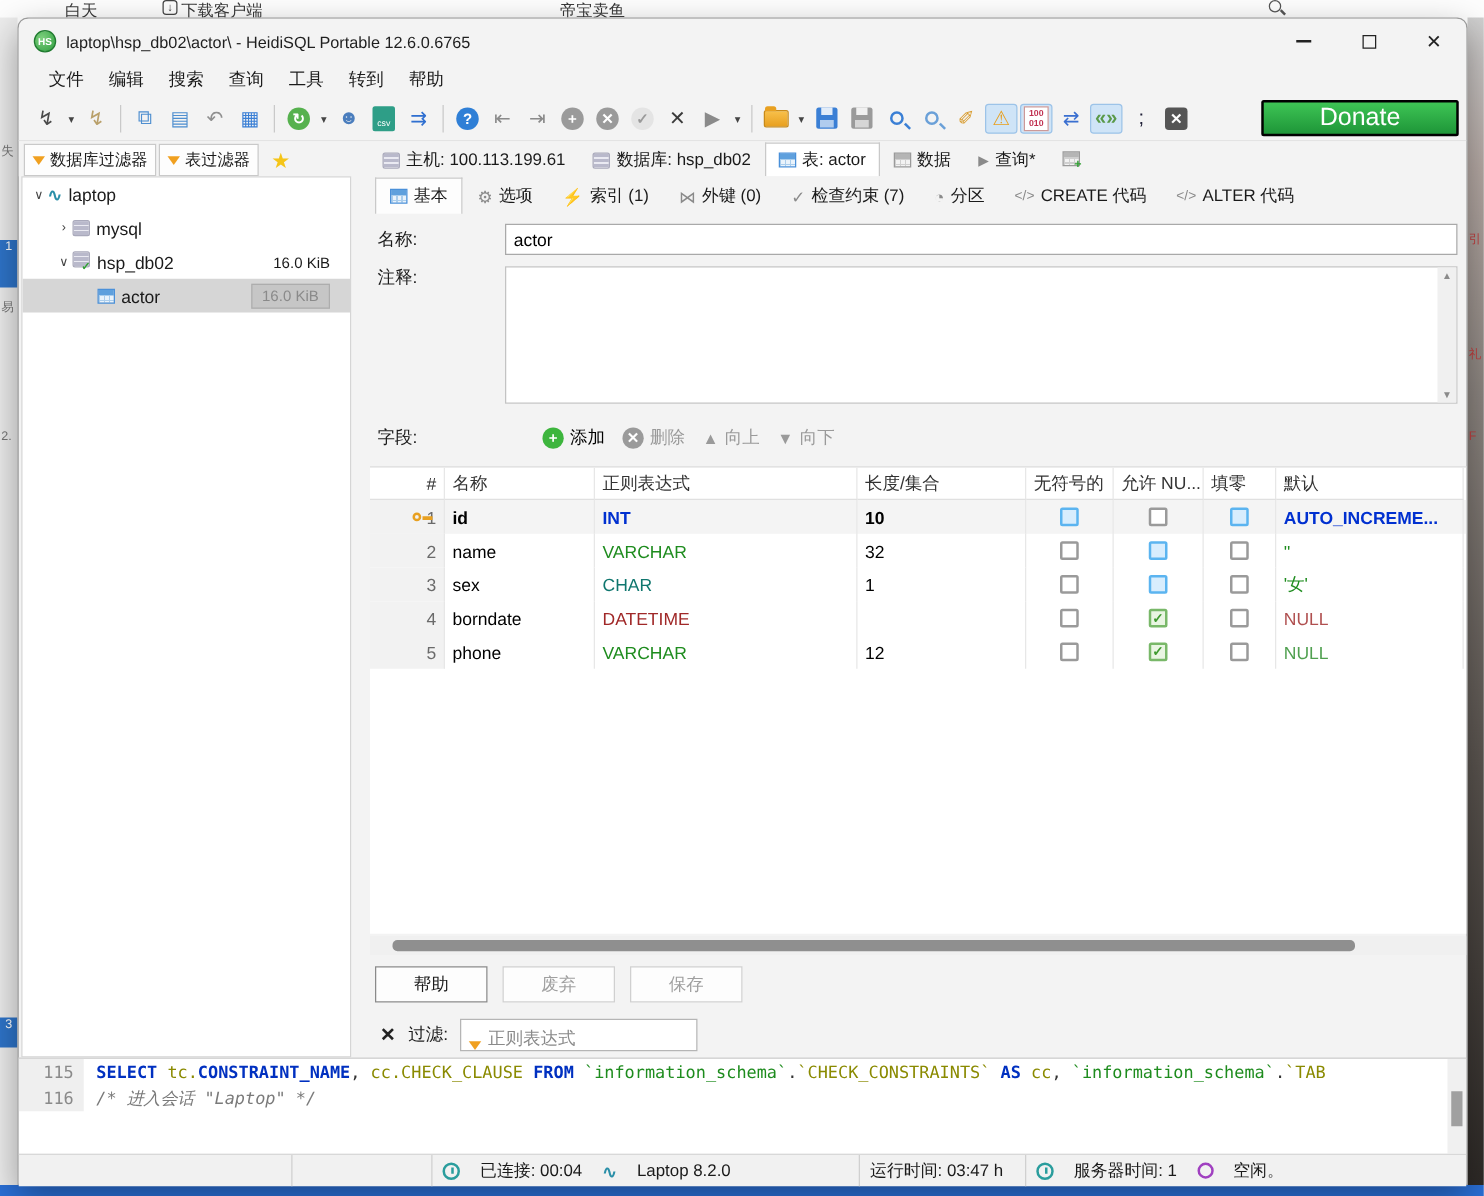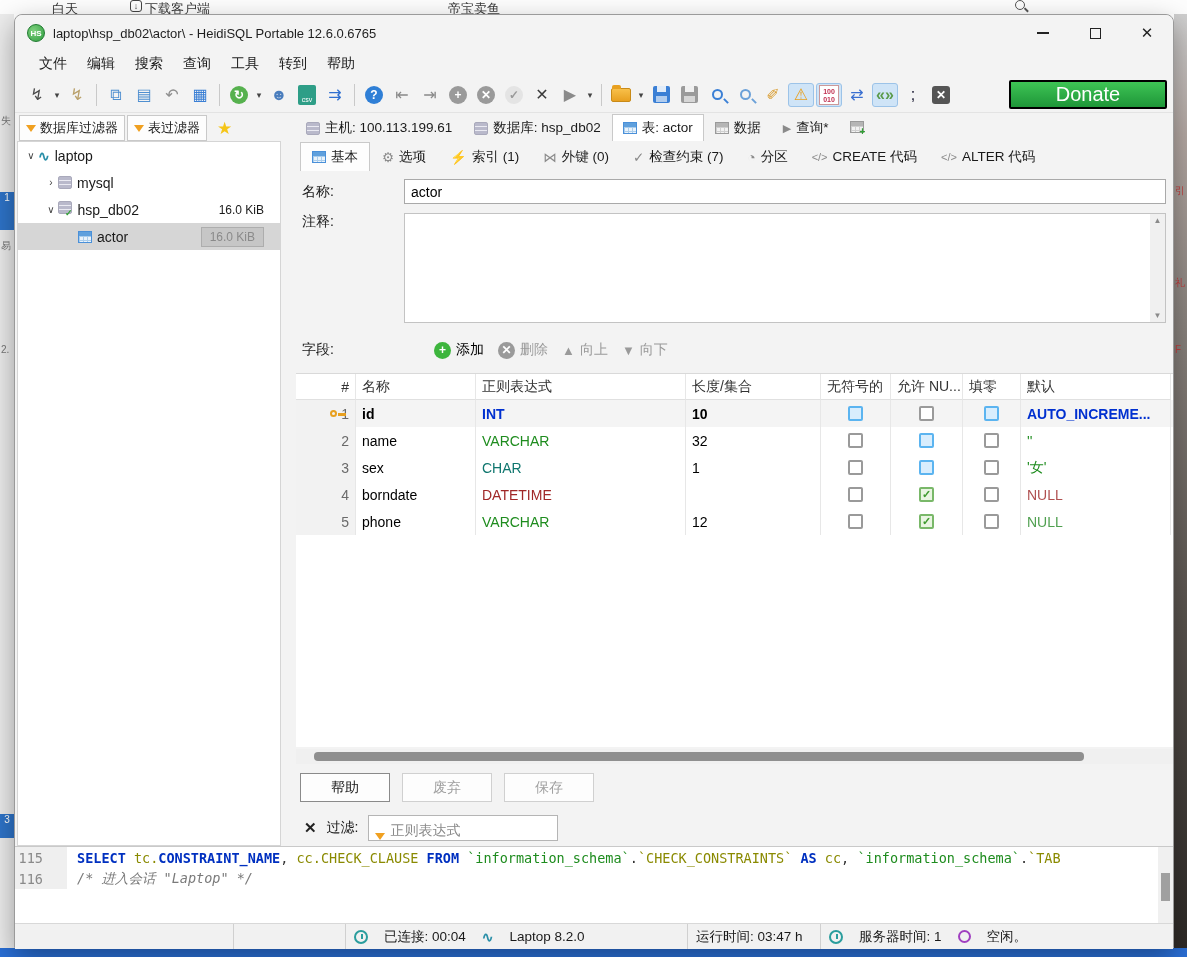--- a/index.html
+++ b/index.html
@@ -115,21 +115,21 @@
   .pbtn.dis{border:1px solid #d0d0d0;color:#a0a0a0}
   
   #filterbar{position:absolute;left:0;top:672px;width:877px;height:30px;display:flex;align-items:center;gap:10px;padding-left:8px}
   #filter-close{font-size:15px;color:#222;font-weight:bold}
   #filter-label{font-size:14px;color:#1a1a1a}
   #filter-input{width:190px;height:26px;background:#fff;border:1px solid #b5b5b5;display:flex;align-items:flex-end;gap:5px;padding:0 6px}
   #filter-input .ph{color:#8a8a8a;font-size:14px}
   
   #sqllog{position:absolute;left:0;top:831px;width:1158px;height:77px;background:#fff;border-top:1px solid #c9c9c9;font-family:"DejaVu Sans Mono","Liberation Mono",monospace;font-size:13.5px;overflow:hidden}
   .sline{display:flex;height:21px;align-items:center;white-space:nowrap}
-  .snum{width:52px;background:#efefef;color:#8a8a8a;text-align:right;padding-right:24px;height:100%;display:flex;align-items:center;justify-content:flex-end}
+  .snum{width:52px;background:#efefef;color:#8a8a8a;text-align:right;padding-right:8px;height:100%;display:flex;align-items:center;justify-content:flex-end}
   .scode{padding-left:10px}
   .kw{color:#0030c0;font-weight:bold}
   .al{color:#8a8a00}
   .idn{color:#1e8c1e}
   .pl{color:#333}
   .cm{color:#7a7a7a;font-style:italic}
   #sql-vscroll{position:absolute;right:0;top:0;width:15px;height:100%;background:#f0f0f0}
   #sql-vscroll .thumb{position:absolute;left:3px;top:26px;width:9px;height:28px;background:#a0a0a0}
   
   #statusbar{position:absolute;left:0;top:908px;width:1158px;height:26px;background:#f1f1f1;border-top:1px solid #d8d8d8;display:flex;font-size:13.5px;color:#1a1a1a}

